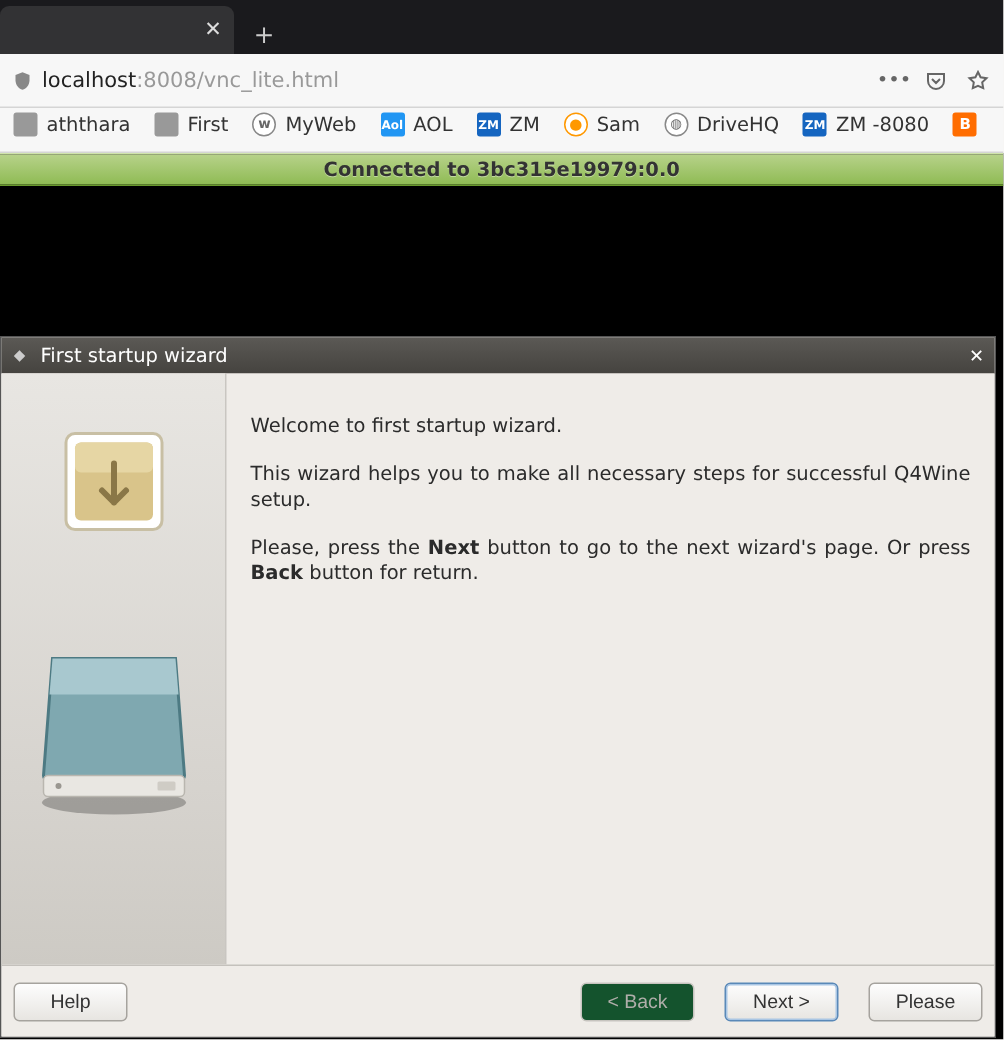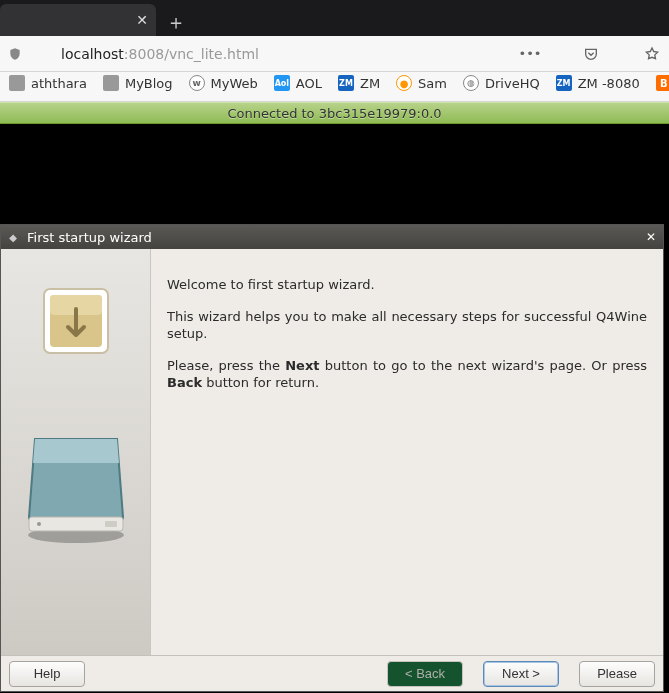--- a/index.html
+++ b/index.html
@@ -41,21 +41,20 @@
   }
 
   
   .url-bar {
     height: 36px;
     background: #f7f7f7;
     border-bottom: 1px solid #d5d5d5;
     display: flex; align-items: center;
     padding: 0 6px;
     color: #555;
-    gap: 33px;
   }
   .shield {
     width: 18px; height: 18px; margin-right: 4px;
     display:flex;align-items:center;justify-content:center;color:#777;
   }
   .url-text { flex: 1; font-size: 14px; color: #222; }
   .url-text .faded { color: #999; }
   .url-icon {
     width: 22px; height: 22px; margin-left: 6px;
     display:flex;align-items:center;justify-content:center;
@@ -93,21 +92,21 @@
   .vnc {
     position: relative;
     height: 591px; 
     background: #000;
   }
   .conn-bar {
     height: 22px;
     background: linear-gradient(#b7d28a,#8fbb54);
     border-top: 1px solid #cfe4aa;
     border-bottom: 1px solid #6a9a2e;
-    color: #333; font-weight: normal; font-size: 13px;
+    color: #333; font-weight: bold; font-size: 13px;
     display:flex;align-items:center;justify-content:center;
     text-shadow: 0 1px 0 rgba(255,255,255,.4);
   }
 
   
   .window {
     position: absolute;
     left: 0; top: 122px;
     width: 664px; height: 468px;
     background: #efece8;
@@ -143,21 +142,21 @@
     padding-top:36px; gap:70px;
   }
   .wiz-content {
     flex:1; padding:27px 16px;
     color:#2b2b2b; font-size:13px; line-height:1.35;
     text-align: justify;
   }
   .wiz-content p { margin-bottom:14px; }
 
   .wiz-footer {
-    height:36px; border-top:1px solid #c4c1bc;
+    height:48px; border-top:1px solid #c4c1bc;
     display:flex; align-items:center; padding:0 8px;
     background:#efece8;
   }
   .btn {
     min-width:76px; height:26px;
     padding:0 12px;
     background:linear-gradient(#fdfdfd,#e7e5e1);
     border:1px solid #a6a39e; border-radius:4px;
     font-size:13px; color:#333; cursor:pointer;
     display:inline-flex;align-items:center;justify-content:center;
@@ -205,21 +204,21 @@
   </span>
 </div>
 
 <div class="bookmarks" id="bookmarks">
     <div class="bm-item">
       <span class="bm-icon bm-generic"></span>
       <span>aththara</span>
     </div>
     <div class="bm-item">
       <span class="bm-icon bm-generic"></span>
-      <span>MyBlog</span>
+      <span>First</span>
     </div>
     <div class="bm-item">
       <span class="bm-icon bm-globe">w</span>
       <span>MyWeb</span>
     </div>
     <div class="bm-item">
       <span class="bm-icon bm-aol">Aol</span>
       <span>AOL</span>
     </div>
     <div class="bm-item">

